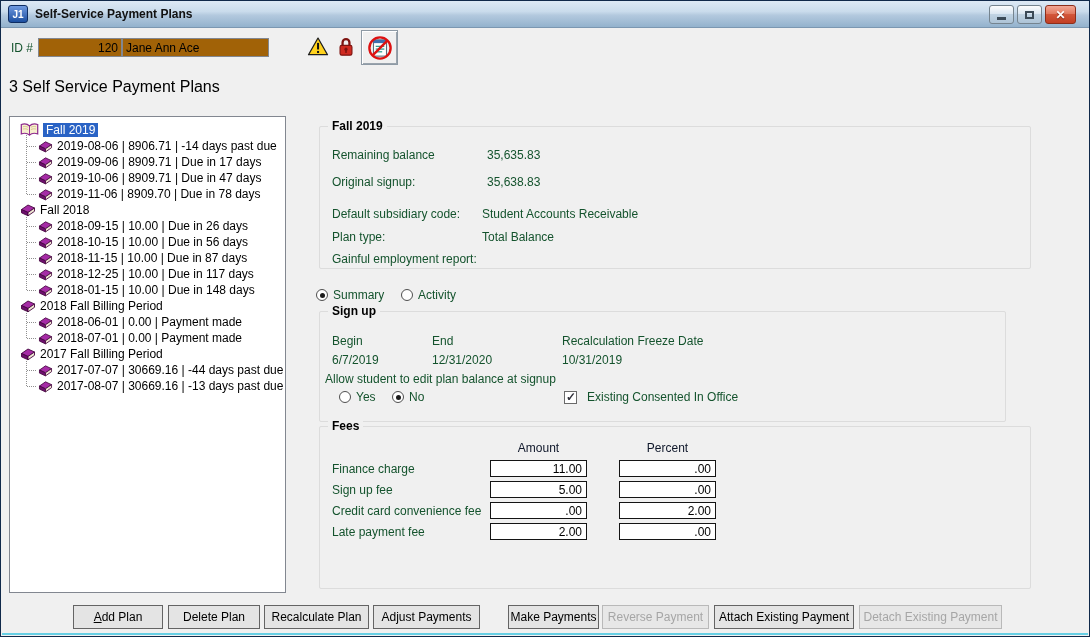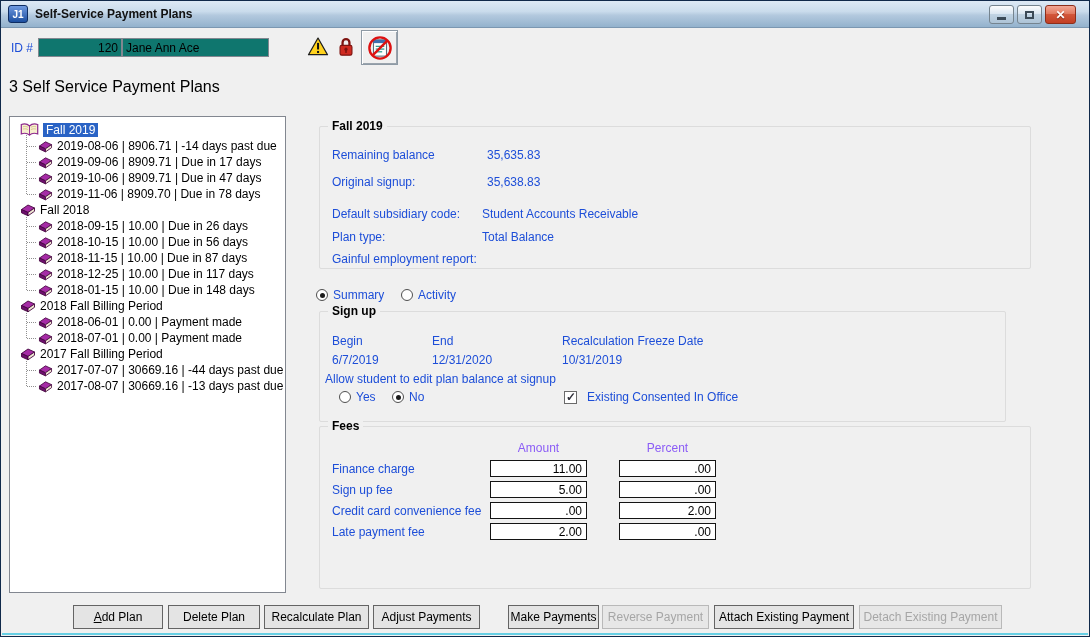--- a/index.html
+++ b/index.html
@@ -20,23 +20,23 @@
   .wbtn { width:25px; height:19px; border-radius:3px; border:1px solid #75848f;
     background:linear-gradient(180deg,#fdfdfd,#dbe7f2 45%,#c0d3e3 50%,#adc3d6);
     display:flex; align-items:center; justify-content:center; }
   .wbtn.close { width:31px; border:1px solid #8c2e1b;
     background:linear-gradient(180deg,#f3a795,#e17a60 45%,#d2563a 50%,#c23f24); }
   .glyph-min { width:9px; height:3px; background:#3b4a57; margin-top:7px; }
   .glyph-max { width:9px; height:8px; border:2px solid #3b4a57; }
   .glyph-x { color:#fff; font-size:12px; font-weight:bold; text-shadow:0 1px 1px #7c2413; }
 
   
-  .lbl { font-size:12px; color:#1d4ed8; }
+  .lbl { font-size:12px; color:#14532d; }
   .tb-id-label { position:absolute; left:10px; top:40px; }
-  .tb-input { position:absolute; top:37px; height:19px; border:1px solid #828790; background:#0f766e;
+  .tb-input { position:absolute; top:37px; height:19px; border:1px solid #828790; background:#a16207;
     font-family:"Liberation Sans",sans-serif; font-size:12px; padding:0 3px; }
   .tb-id { left:37px; width:84px; text-align:right; }
   .tb-name { left:121px; width:147px; text-align:left; }
   .tb-icon { position:absolute; display:block; }
   .nonotes-btn { position:absolute; left:360px; top:29px; width:37px; height:35px;
     background:#f0f0f0; border:1px solid #8e9aa5; box-shadow:inset 1px 1px 0 #ffffff, inset -1px -1px 0 #9aa4ad;
     display:flex; align-items:center; justify-content:center; }
 
   
   .heading { position:absolute; left:8px; top:77px; font-size:16px; color:#000; }
@@ -63,21 +63,21 @@
   .radio { width:12px; height:12px; border-radius:50%; border:1px solid #4f4f4f; background:#fff;
     display:inline-block; position:relative; flex:none; }
   .radio.on::after { content:""; position:absolute; inset:2.5px; border-radius:50%; background:#1c1c1c; }
   .radio-row { display:flex; align-items:center; gap:5px; }
   .cb { width:13px; height:13px; border:1px solid #6a6a6a; background:#fff; position:relative; flex:none; }
   .cb.checked::after { content:"\2713"; position:absolute; left:1px; top:-2px; font-size:12px; font-weight:bold; color:#30303a; }
 
   
   .fee-in { position:absolute; width:97px; height:17px; border:1.5px solid #141414; background:#fff;
     font-family:"Liberation Sans",sans-serif; font-size:12px; text-align:right; padding:0 4px; }
-  .fee-head { position:absolute; font-size:12px; color:#8b5cf6; }
+  .fee-head { position:absolute; font-size:12px; color:#0f172a; }
 
   
   .btn { position:absolute; top:604px; height:24px; background:#e4e4e4; border:1px solid #646464;
     font-family:"Liberation Sans",sans-serif; font-size:12px; color:#000;
     display:flex; align-items:center; justify-content:center; }
   .btn.disabled { border-color:#b9b9b9; color:#a6a6a6; background:#e7e7e7; }
   .mn { text-decoration:underline; }
 </style>
 </head>
 <body>

